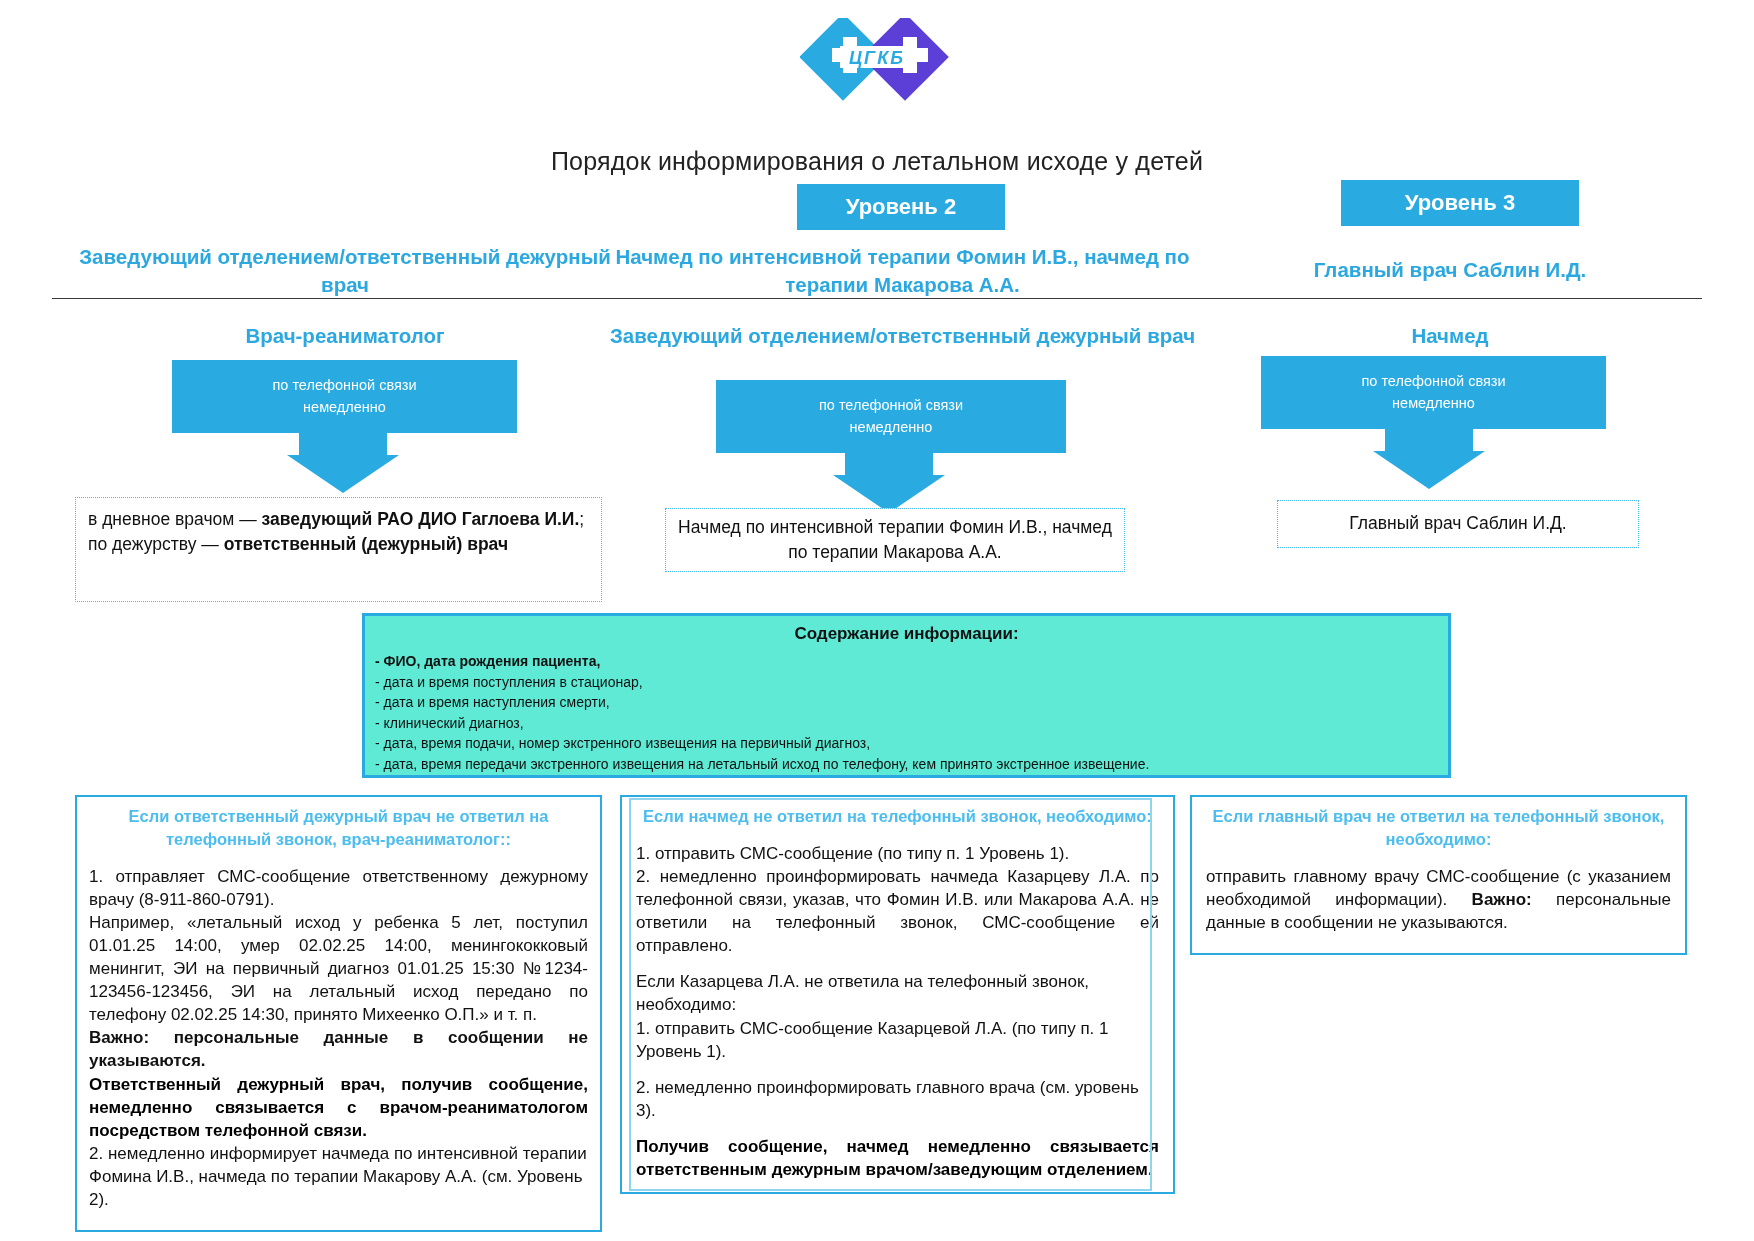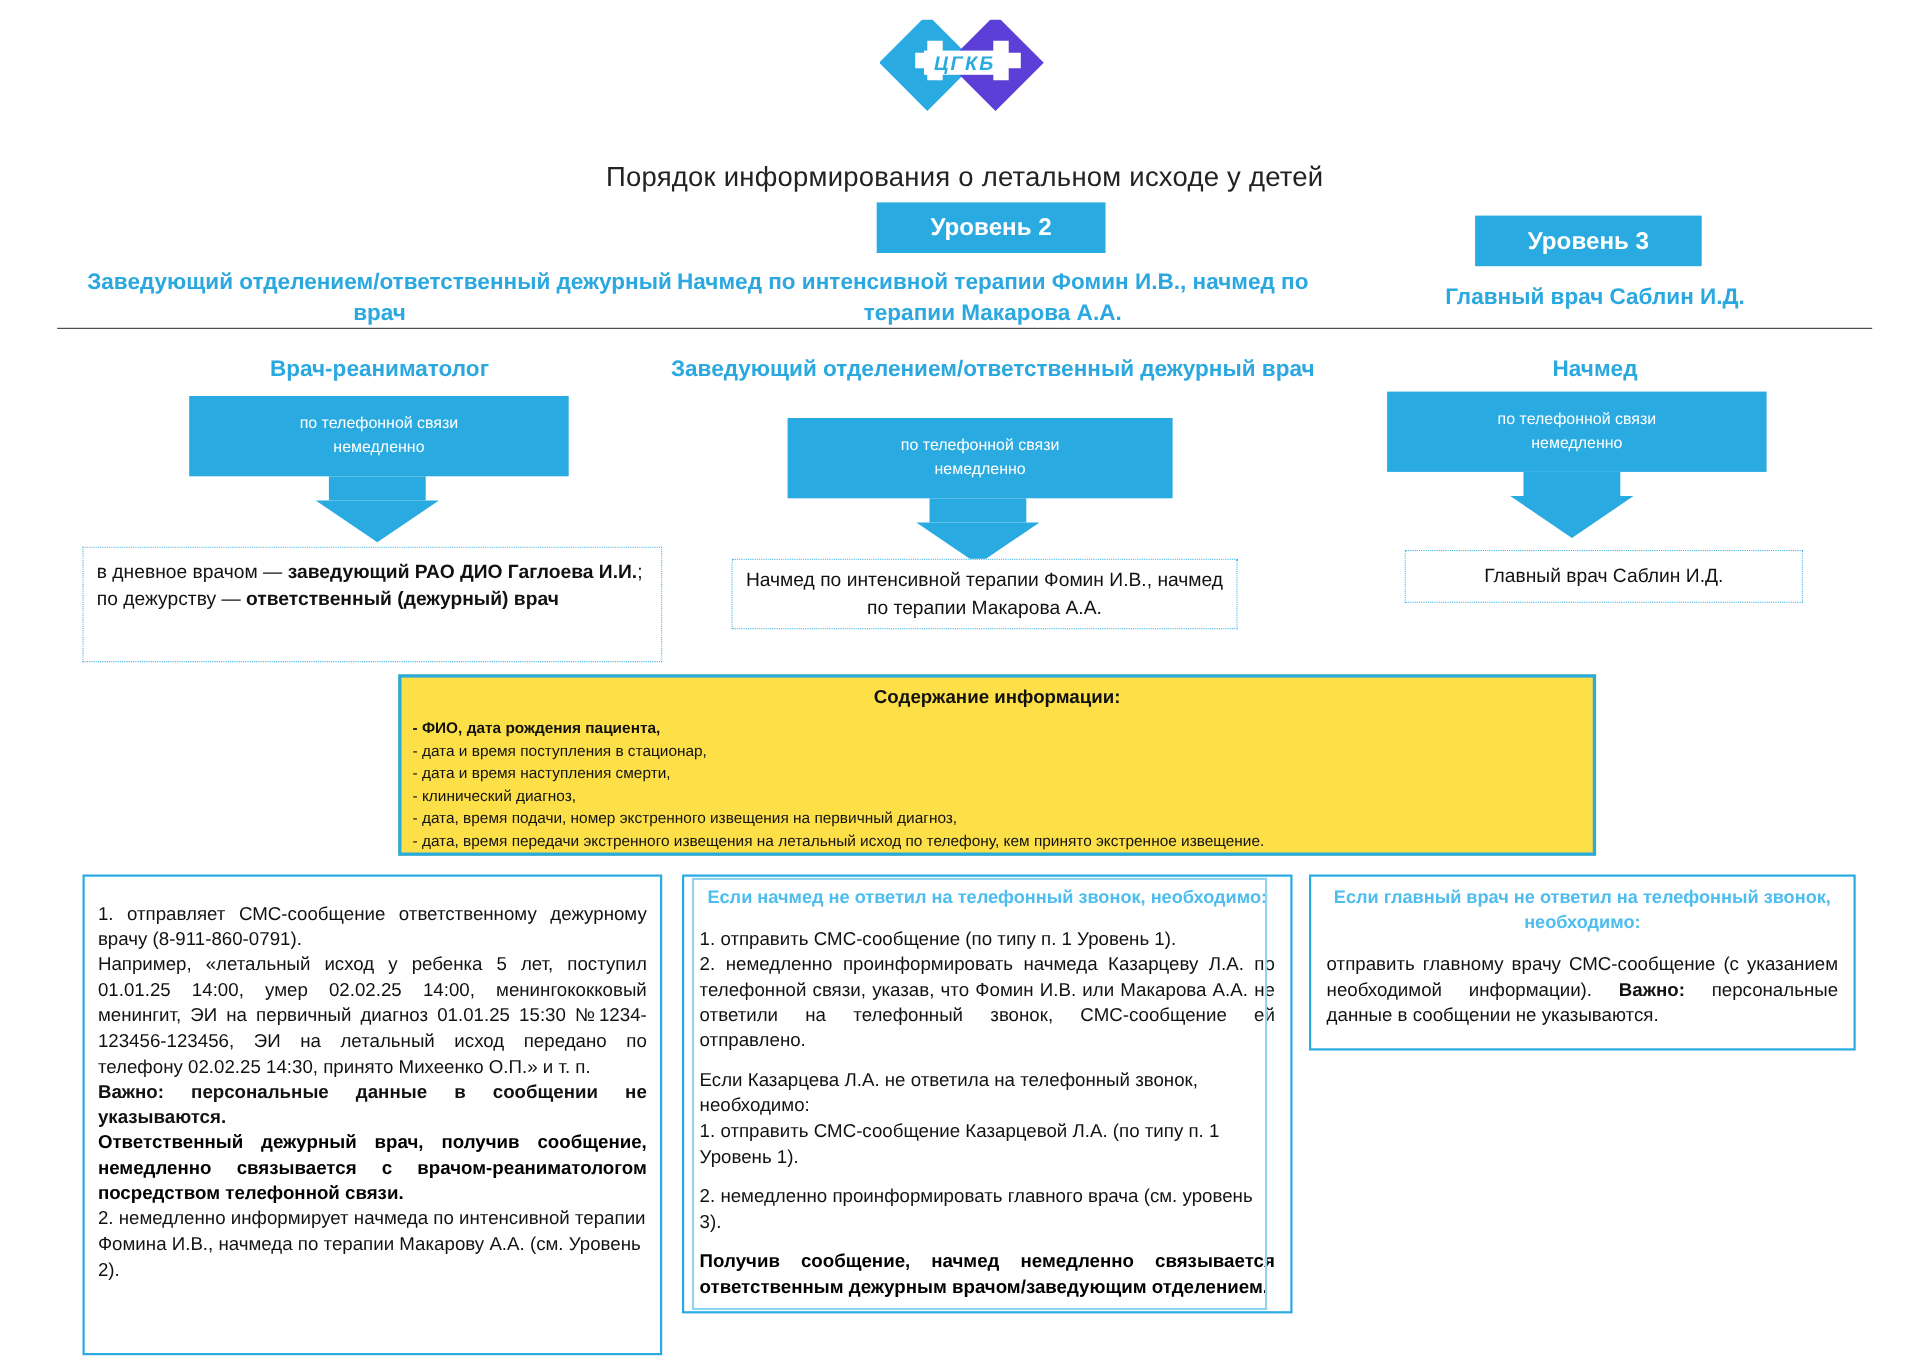--- a/index.html
+++ b/index.html
@@ -50,21 +50,21 @@
     background: #29ABE2;
     color: #ffffff;
     font-size: 22px;
     font-weight: bold;
     display: flex;
     align-items: center;
     justify-content: center;
   }
   .badge1 { left: 238px;  top: 184px; width: 214px; }
   .badge2 { left: 797px;  top: 184px; width: 208px; }
-  .badge3 { left: 1341px; top: 196px; width: 206px; }
+  .badge3 { left: 1341px; top: 180px; width: 238px; }
 
   .role-head {
     position: absolute;
     text-align: center;
     font-size: 20.5px;
     font-weight: bold;
     color: #2CA8E0;
     line-height: 1.35;
   }
   .role1 { left: 60px;   top: 243px; width: 570px; }
@@ -154,21 +154,21 @@
     display: flex; align-items: center; justify-content: center;
   }
 
   
   .content-box {
     position: absolute;
     left: 362px; top: 613px;
     width: 1089px; height: 165px;
     border: 3px solid #29ABE2;
     box-sizing: border-box;
-    background: #fde047;
+    background: #5eead4;
     padding: 8px 10px 6px 10px;
   }
   .content-title {
     text-align: center;
     font-size: 17px;
     font-weight: bold;
     color: #111111;
     font-stretch: condensed;
     margin-bottom: 7px;
   }
@@ -295,20 +295,21 @@
       <div>- ФИО, дата рождения пациента,</div>
       <div>- дата и время поступления в стационар,</div>
       <div>- дата и время наступления смерти,</div>
       <div>- клинический диагноз,</div>
       <div>- дата, время подачи, номер экстренного извещения на первичный диагноз,</div>
       <div>- дата, время передачи экстренного извещения на летальный исход по телефону, кем принято экстренное извещение.</div>
     </div>
   </div>
 
   <div class="bot-box bb1">
+    <div class="bot-head">Если ответственный дежурный врач не ответил на телефонный звонок, врач-реаниматолог::</div>
     <div class="bot-body">
       <p>1. отправляет СМС-сообщение ответственному дежурному врачу (8-911-860-0791).</p>
       <p>Например, «летальный исход у ребенка 5 лет, поступил 01.01.25 14:00, умер 02.02.25 14:00, менингококковый менингит, ЭИ на первичный диагноз 01.01.25 15:30 №1234-123456-123456, ЭИ на летальный исход передано по телефону 02.02.25 14:30, принято Михеенко О.П.» и т. п.</p>
       <p><b>Важно: персональные данные в сообщении не указываются.</b></p>
       <p class="blue-text">Ответственный дежурный врач, получив сообщение, немедленно связывается с врачом-реаниматологом посредством телефонной связи.</p>
       <p class="nojust">2. немедленно информирует начмеда по интенсивной терапии Фомина И.В., начмеда по терапии Макарову А.А. (см. Уровень 2).</p>
     </div>
   </div>
 
   <div class="bot-box bb2">

